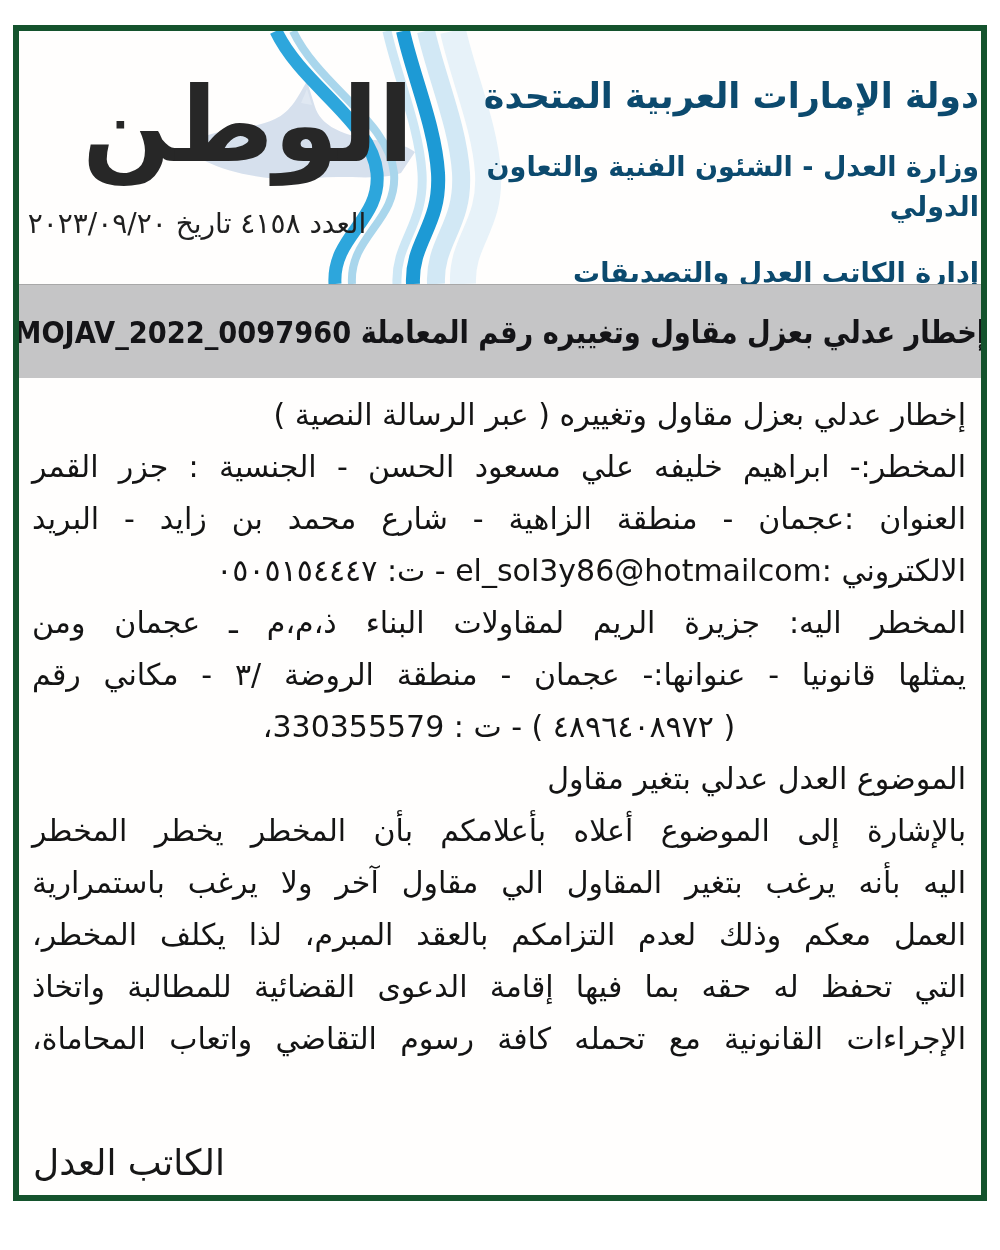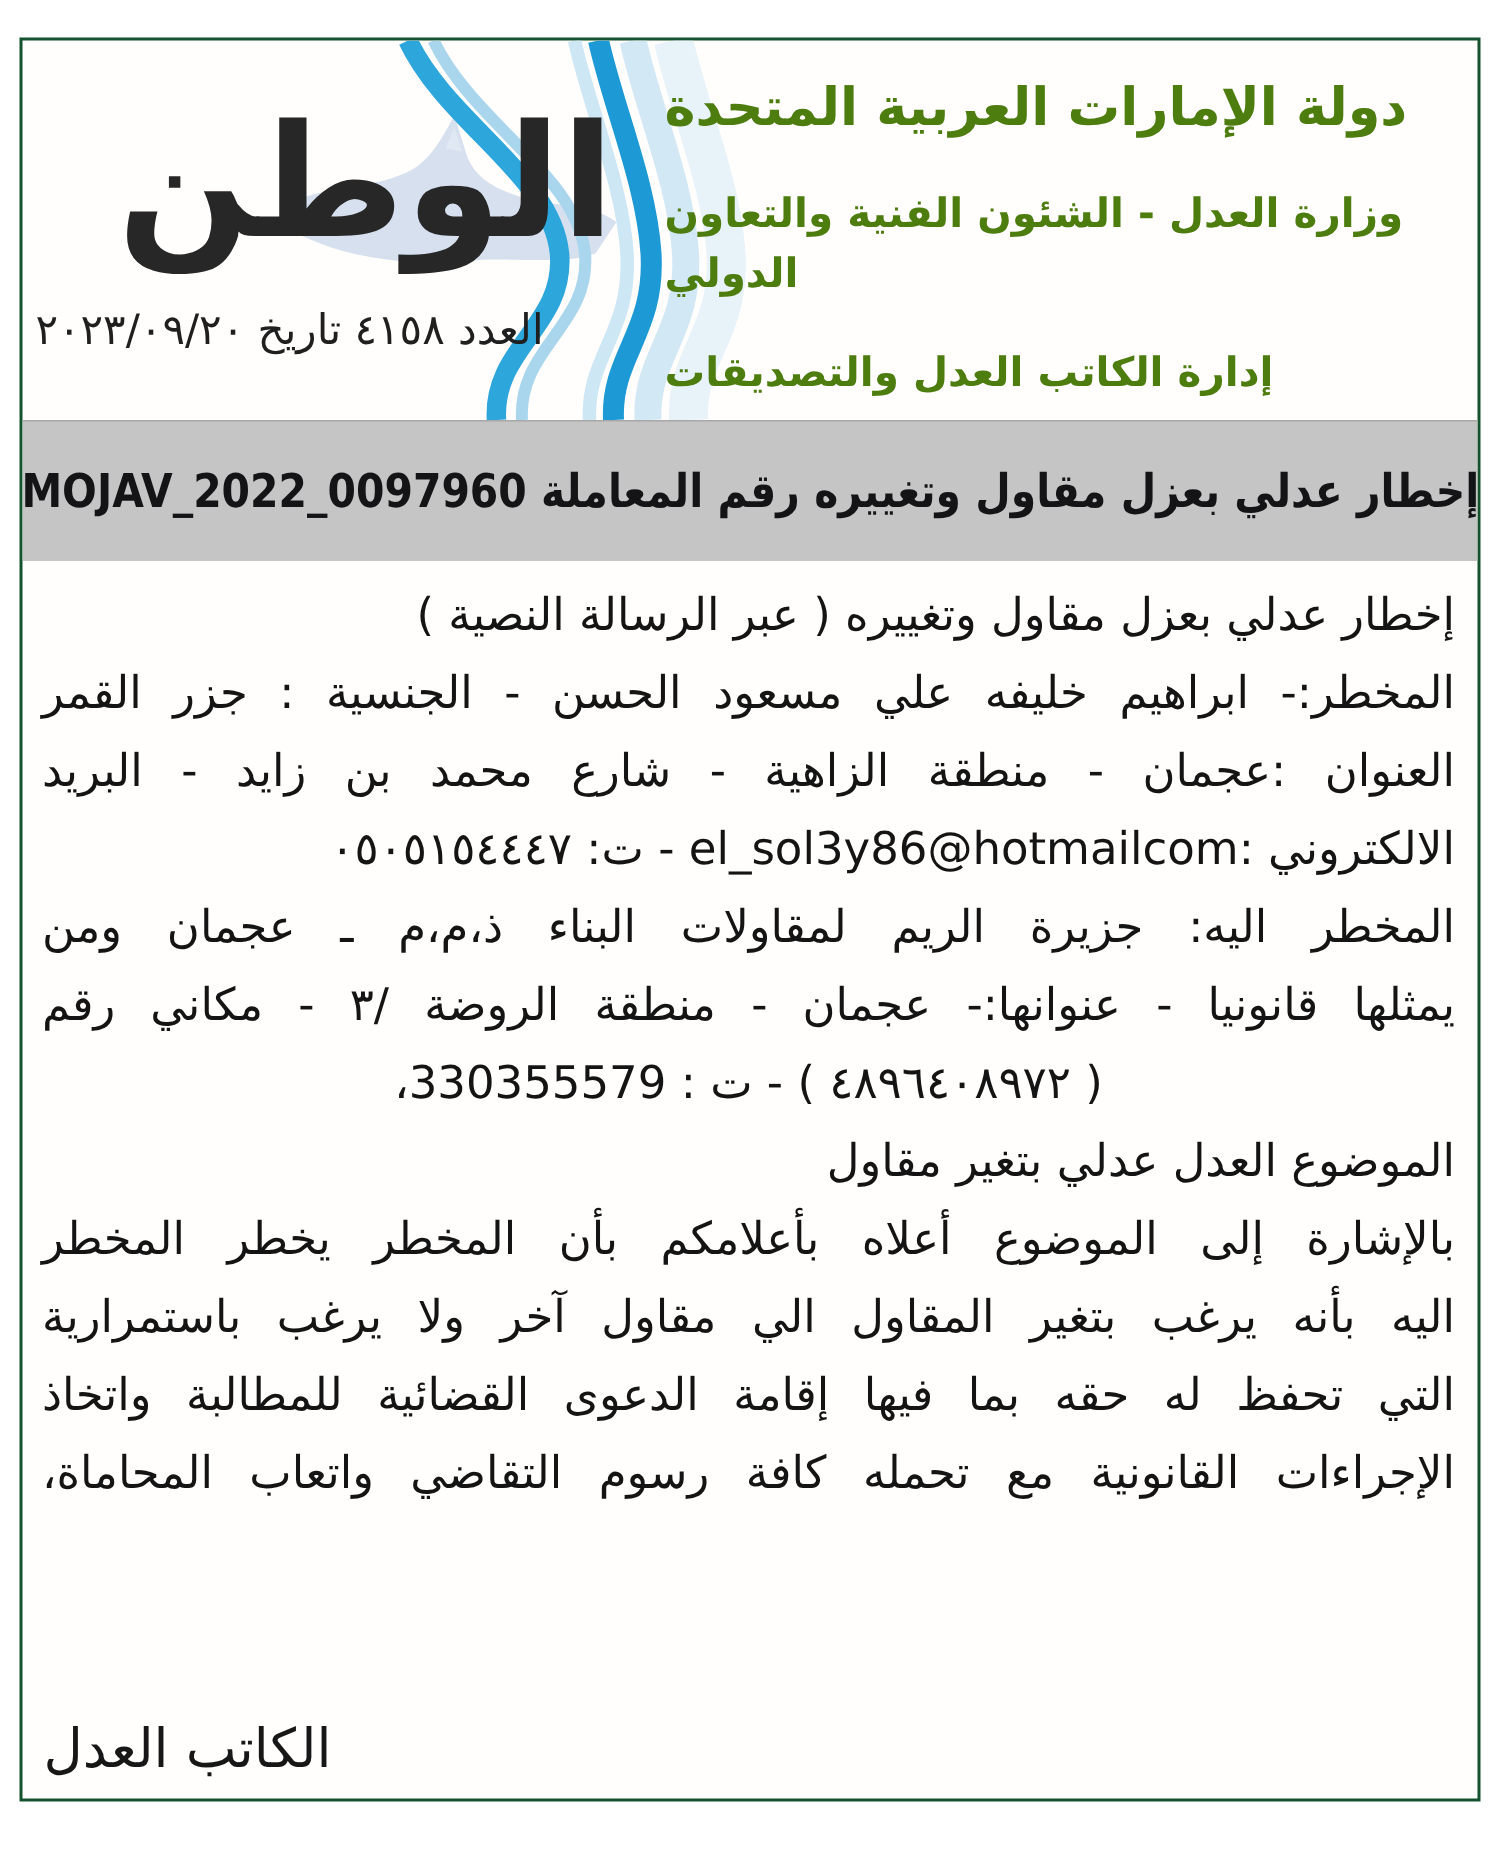--- a/index.html
+++ b/index.html
@@ -6,42 +6,42 @@
   body {
     width:1000px; height:1250px;
     background:#ffffff;
     font-family:"DejaVu Sans", sans-serif;
     position:relative;
     overflow:hidden;
   }
   .frame {
     position:absolute; left:13px; top:25px;
     width:974px; height:1176px;
-    border:2px solid #14532d;
+    border:6px solid #14532d;
     box-sizing:border-box;
     background:#fffefd;
     overflow:hidden;
   }
   
   .header { position:absolute; top:0; left:0; right:0; height:253px; direction:rtl; }
   .wave { position:absolute; left:228px; top:0; width:330px; height:253px; }
   .uae-map { position:absolute; left:168px; top:48px; width:240px; height:130px; opacity:.85; }
   .logo {
     position:absolute; left:36px; top:34px; width:386px;
     text-align:center; font-size:104px; font-weight:bold; color:#272727;
     line-height:120px; letter-spacing:-2px;
   }
   .issue {
     position:absolute; left:2px; top:172px; width:352px;
     text-align:center; direction:rtl;
     font-size:28px; color:#1f1f1f; line-height:42px;
   }
   .authority {
-    position:absolute; top:18px; right:2px; width:540px;
-    text-align:left; direction:rtl; color:#4d7c0f;
+    position:absolute; top:38px; right:2px; width:540px;
+    text-align:right; direction:rtl; color:#0c4a6e;
   }
   .authority .a1 { font-size:35px; font-weight:bold; line-height:54px; }
   .authority .a2 { font-size:27px; font-weight:bold; line-height:40px; margin-top:24px; }
   .authority .a3 { font-size:27px; font-weight:bold; line-height:40px; margin-top:26px; }
   
   .title-bar {
     position:absolute; top:253px; left:0; right:0; height:93px;
     background:#c5c5c6;
     border-top:1px solid #a8a8a8;
     display:flex; align-items:center; justify-content:center;
@@ -113,19 +113,20 @@
     <div class="line r">إخطار عدلي بعزل مقاول وتغييره ( عبر الرسالة النصية )</div>
     <div class="line j">المخطر:- ابراهيم خليفه علي مسعود الحسن - الجنسية : جزر القمر</div>
     <div class="line j">العنوان :عجمان - منطقة الزاهية - شارع محمد بن زايد - البريد</div>
     <div class="line r">الالكتروني :el_sol3y86@hotmailcom - ت: ٠٥٠٥١٥٤٤٤٧</div>
     <div class="line j">المخطر اليه: جزيرة الريم لمقاولات البناء ذ،م،م ـ عجمان ومن</div>
     <div class="line j">يمثلها قانونيا - عنوانها:- عجمان - منطقة الروضة /٣ - مكاني رقم</div>
     <div class="line c">( ٤٨٩٦٤٠٨٩٧٢ ) - ت : 330355579،</div>
     <div class="line r">الموضوع العدل عدلي بتغير مقاول</div>
     <div class="line j">بالإشارة إلى الموضوع أعلاه بأعلامكم بأن المخطر يخطر المخطر</div>
     <div class="line j">اليه بأنه يرغب بتغير المقاول الي مقاول آخر ولا يرغب باستمرارية</div>
+    <div class="line j">العمل معكم وذلك لعدم التزامكم بالعقد المبرم، لذا يكلف المخطر،</div>
     <div class="line j">التي تحفظ له حقه بما فيها إقامة الدعوى القضائية للمطالبة واتخاذ</div>
     <div class="line j">الإجراءات القانونية مع تحمله كافة رسوم التقاضي واتعاب المحاماة،</div>
   </div>
 
   <div class="signature">الكاتب العدل</div>
 
 </div>
 
 </body></html>

